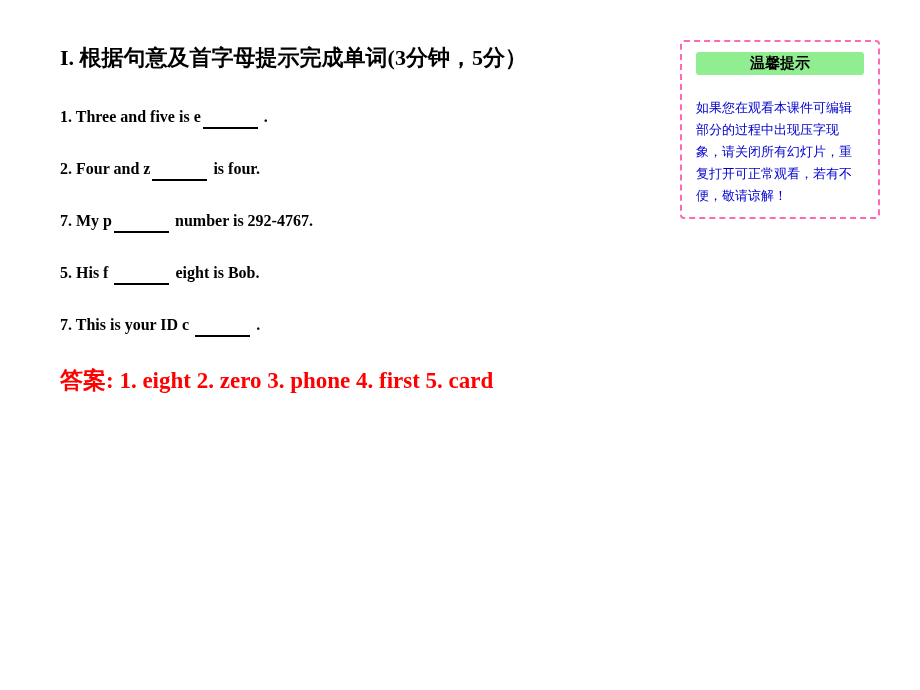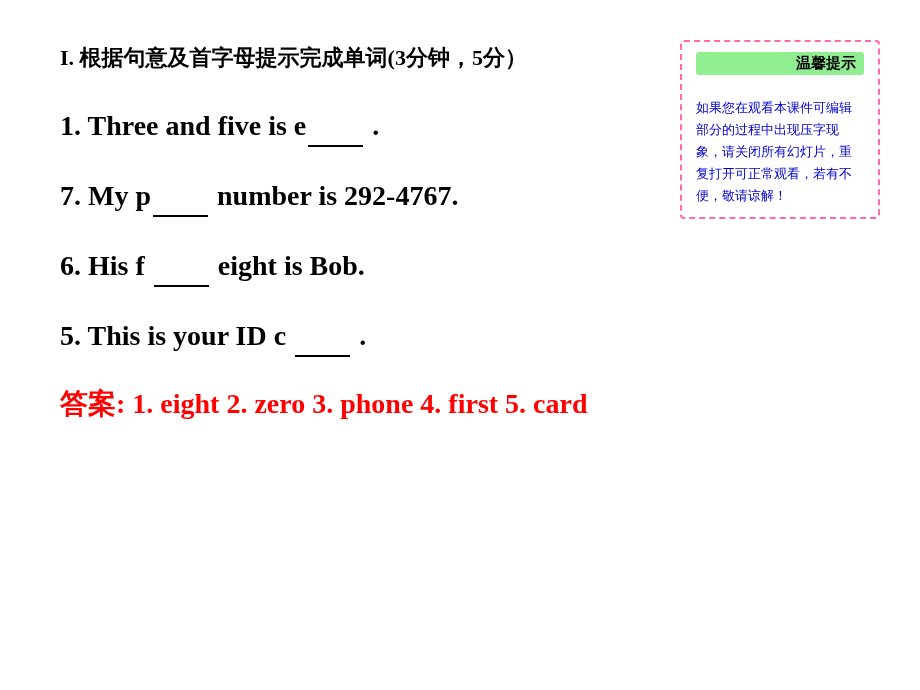--- a/index.html
+++ b/index.html
@@ -23,38 +23,38 @@
       color: #000;
       line-height: 1.6;
       margin-bottom: 30px;
     }
 
     .questions {
       margin-top: 10px;
     }
 
     .question {
-      font-size: 28px;
+      font-size: 16px;
       font-weight: bold;
       color: #000;
       margin-bottom: 28px;
       line-height: 1.5;
     }
 
     .blank {
       display: inline-block;
       border-bottom: 2px solid #000;
       width: 55px;
       margin: 0 2px;
       vertical-align: bottom;
     }
 
     .answer-line {
       margin-top: 20px;
-      font-size: 28px;
+      font-size: 23px;
       font-weight: bold;
       color: #ff0000;
     }
 
     .answer-label {
       color: #ff0000;
       font-weight: bold;
     }
 
     
@@ -63,21 +63,21 @@
       top: 40px;
       right: 40px;
       border: 2px dashed #ff69b4;
       border-radius: 4px;
       padding: 10px 14px;
       width: 200px;
       background: #fff;
     }
 
     .tooltip-title {
-      text-align: right;
+      text-align: center;
       background: #90ee90;
       color: #000;
       font-size: 15px;
       font-weight: bold;
       padding: 2px 8px;
       border-radius: 3px;
       margin-bottom: 8px;
       display: inline-block;
       width: 100%;
     }
@@ -102,31 +102,34 @@
   <div class="instruction">
     <span>I. 根据句意及首字母提示完成单词(3分钟，5分）</span>
   </div>
 
   <div class="questions">
 
     <div class="question">
       <span>1. Three and five is e</span><span class="blank"></span><span> .</span>
     </div>
 
+    <div class="question">
+      <span>2. Four and z</span><span class="blank"></span><span> is four.</span>
+    </div>
 
     <div class="question">
       <span>7. My p</span><span class="blank"></span><span> number is 292-4767.</span>
     </div>
 
     <div class="question">
-      <span>6. His f </span><span class="blank"></span><span> eight is Bob.</span>
+      <span>5. His f </span><span class="blank"></span><span> eight is Bob.</span>
     </div>
 
     <div class="question">
-      <span>5. This is your ID c </span><span class="blank"></span><span> .</span>
+      <span>7. This is your ID c </span><span class="blank"></span><span> .</span>
     </div>
 
   </div>
 
   <div class="answer-line">
     <span class="answer-label">答案</span><span>: 1. eight      2. zero      3. phone    4. first     5. card</span>
   </div>
 
 </div>
 

